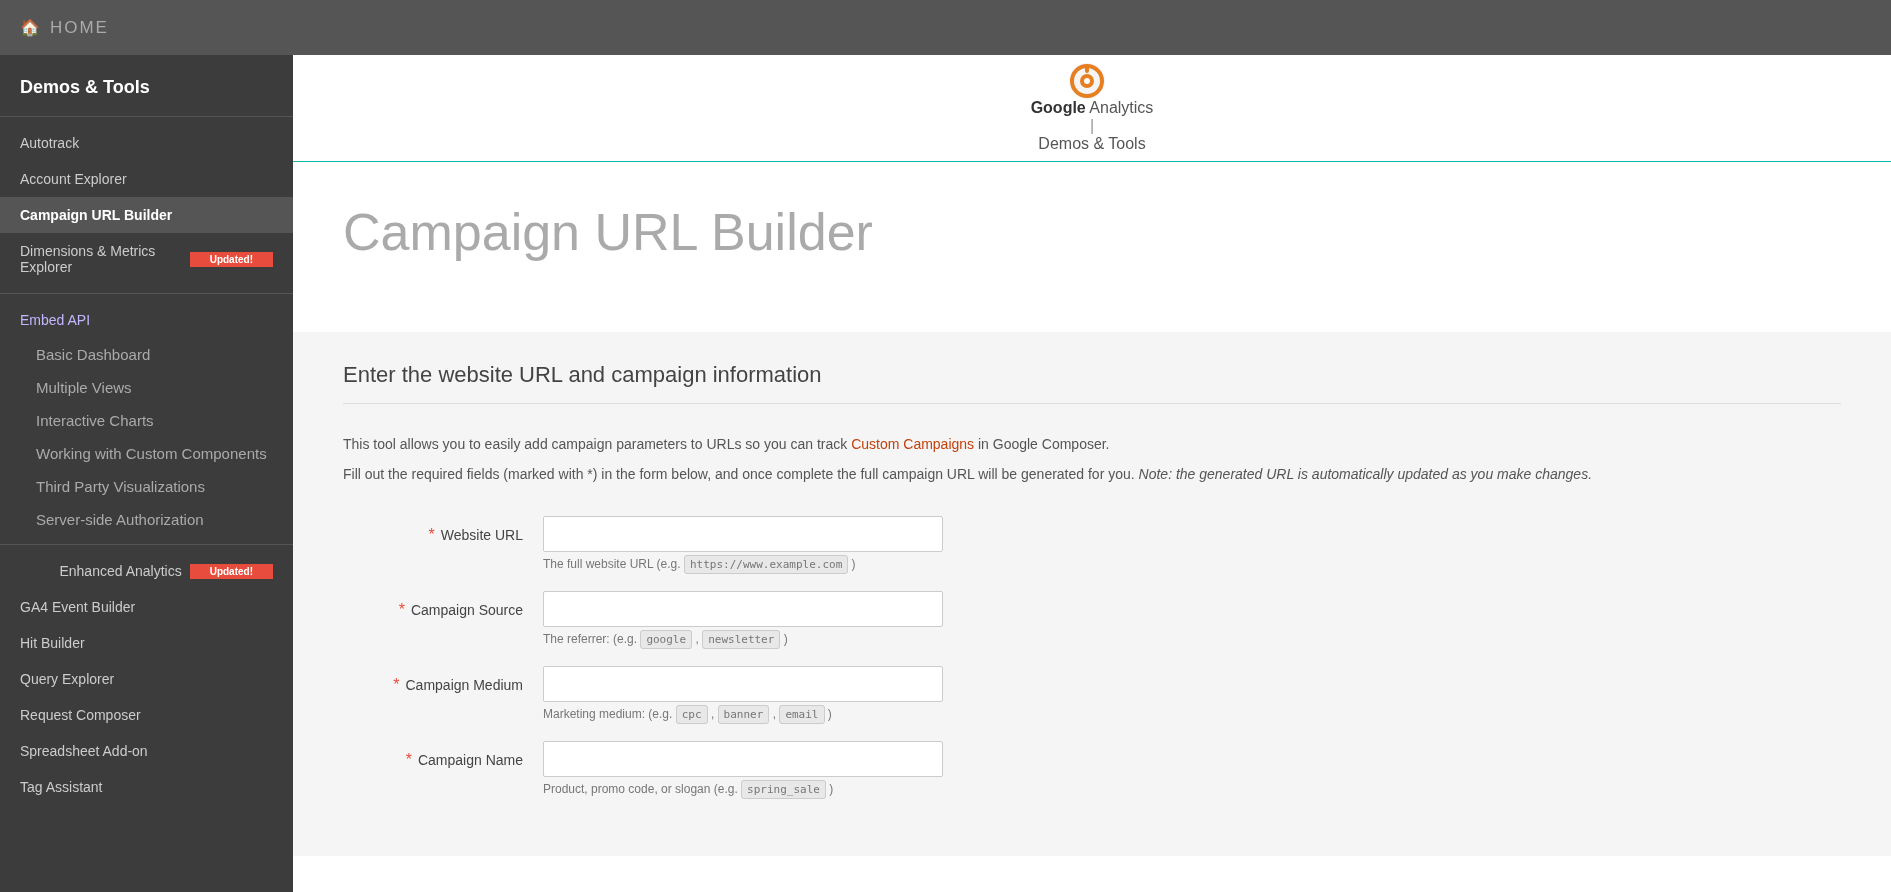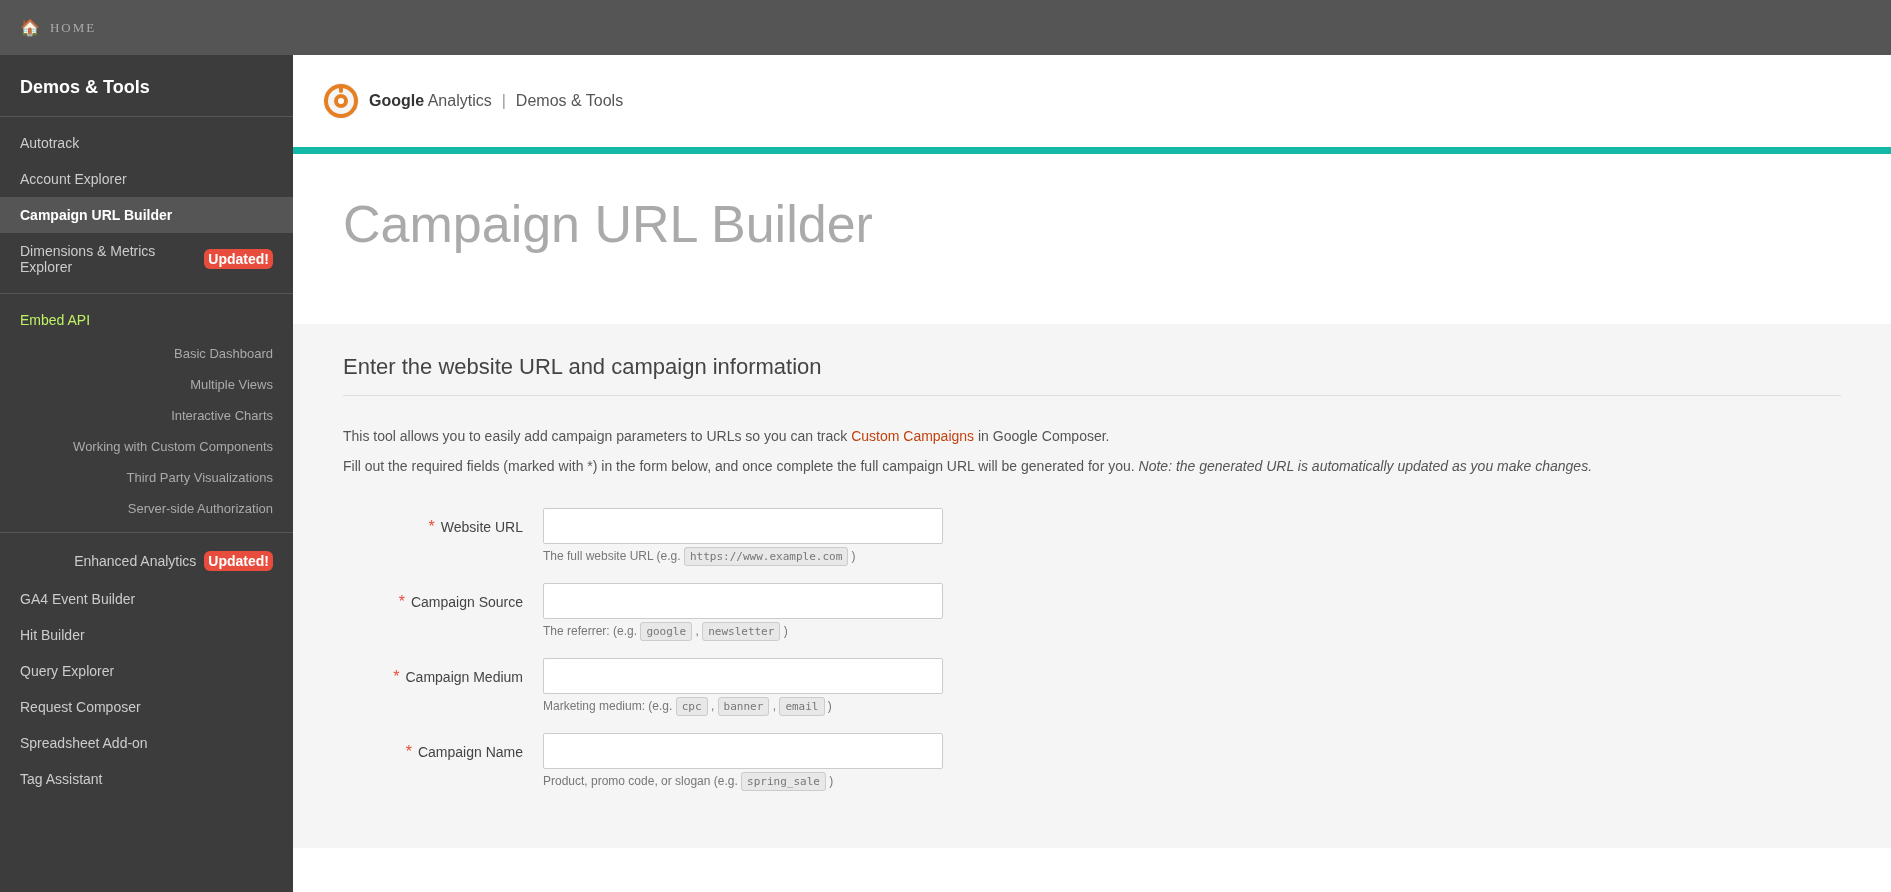--- a/index.html
+++ b/index.html
@@ -14,24 +14,23 @@
       padding: 0 20px;
       flex-shrink: 0;
     }
     .top-bar .home-icon {
       color: #aaa;
       font-size: 16px;
       margin-right: 10px;
     }
     .top-bar .home-text {
       color: #aaa;
-      font-size: 13px;
+      font-size: 17px;
       letter-spacing: 2px;
       text-transform: uppercase;
-      font-family: Liberation Serif, serif;
     }
 
     
     .layout {
       display: flex;
       flex: 1;
       overflow: hidden;
     }
 
     
@@ -63,60 +62,60 @@
     }
     .sidebar-item.updated {
       display: flex;
       align-items: center;
       gap: 8px;
       justify-content: flex-end;
     }
     .updated-badge {
       background: #e74c3c;
       color: #fff;
-      font-size: 14px;
+      font-size: 10px;
       font-weight: bold;
-      padding: 2px 4px;
-      border-radius: 6px;
+      padding: 2px 20px;
+      border-radius: 0;
     }
     .sidebar-divider {
       border: none;
       border-top: 1px solid #555;
       margin: 8px 0;
     }
     .sidebar-sub-item {
       display: block;
       padding: 8px 20px 8px 36px;
       color: #aaa;
-      font-size: 13px;
+      font-size: 15px;
       cursor: pointer;
       text-decoration: none;
-      text-align: right;
     }
     .sidebar-category {
-      color: #bef264;
+      color: #c4b5fd;
       font-size: 14px;
       padding: 10px 20px;
       font-weight: normal;
     }
 
     
     .main {
       flex: 1;
       overflow-y: auto;
       background: #fff;
     }
 
     
     .header-bar {
       display: flex;
       align-items: center;
-      padding: 28px 30px;
-      border-bottom: 7px solid #14b8a6;
+      padding: 8px 30px;
+      border-bottom: 1px solid #14b8a6;
       background: #fff;
+      flex-direction: column;
     }
     .ga-logo {
       width: 36px;
       height: 36px;
       margin-right: 10px;
     }
     .header-title {
       font-size: 16px;
       color: #555;
     }

